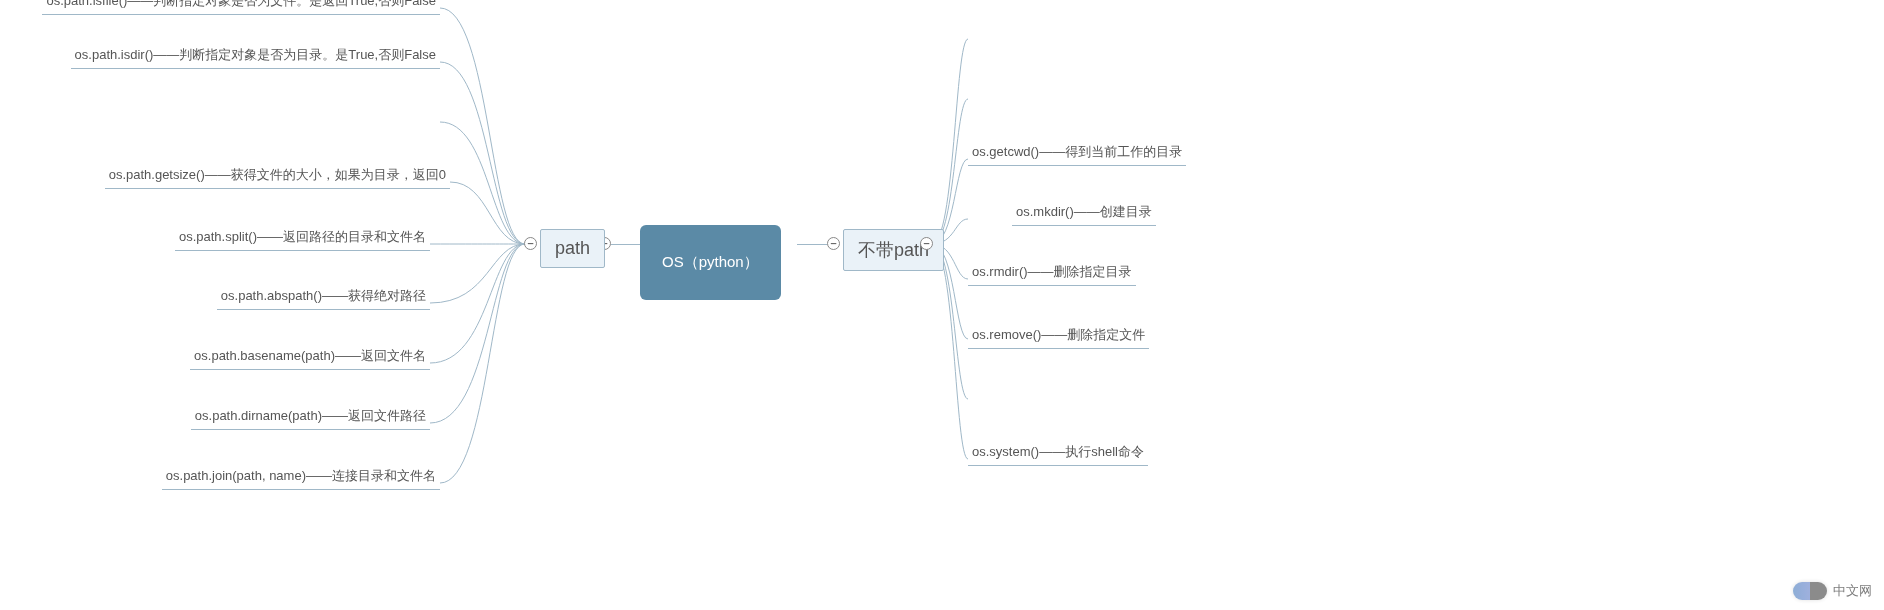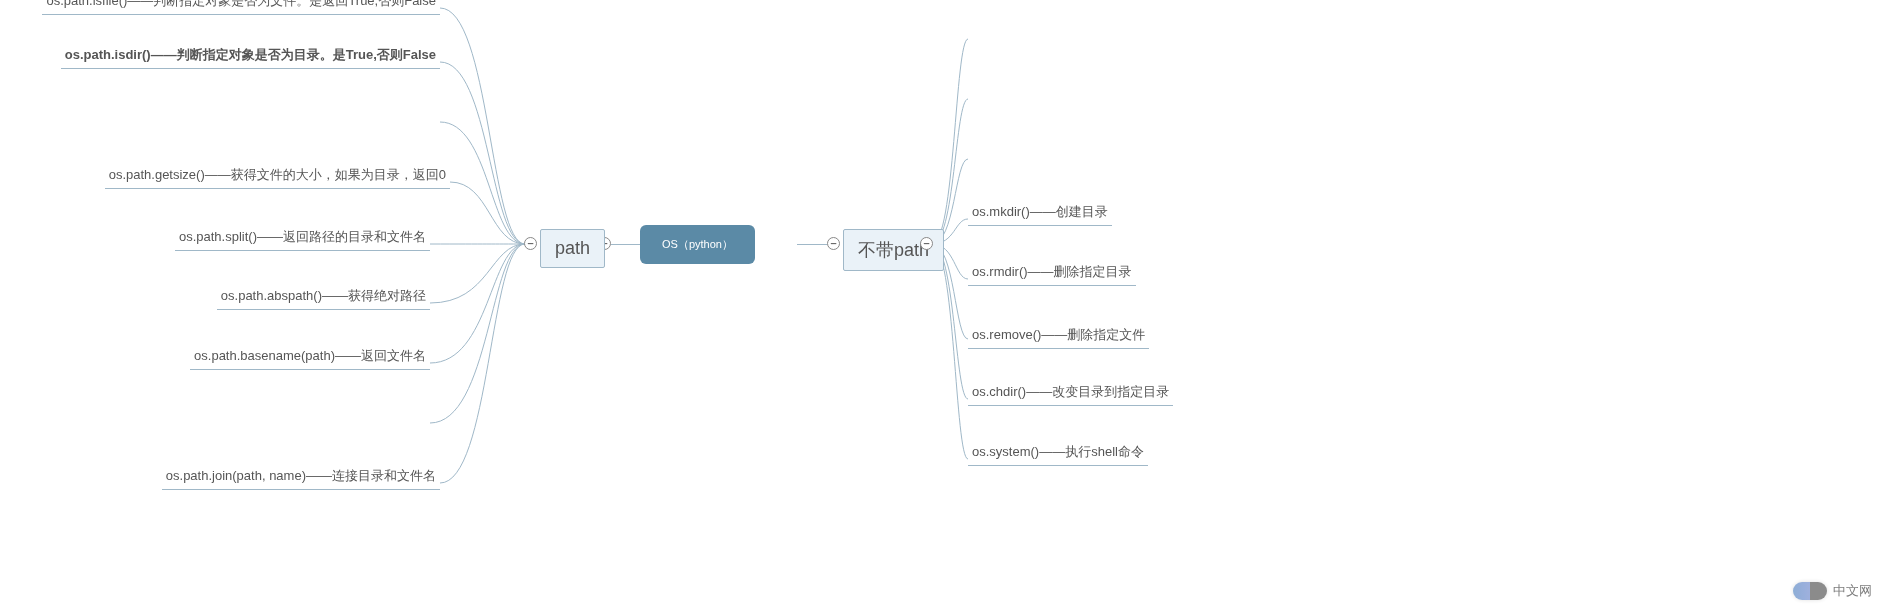--- a/index.html
+++ b/index.html
@@ -24,22 +24,22 @@
     background: #eaf2f8;
     border-radius: 2px;
     padding: 8px 14px;
     font-size: 18px;
     color: #555;
     white-space: nowrap;
   }
   .node.root {
     background: #5b8aa6;
     color: #fff;
-    font-size: 11px;
-    padding: 12px 22px;
+    font-size: 15px;
+    padding: 28px 22px;
     border-radius: 6px;
     border: none;
   }
   .toggle {
     position: absolute;
     width: 13px; height: 13px;
     border: 1px solid #888;
     border-radius: 50%;
     background: #fff;
     font-size: 11px;
@@ -131,31 +131,32 @@
   </div>
   <div class="toggle" style="left:524px; top:237px;"><span>–</span></div>
 
   <div class="toggle" style="left:827px; top:237px;"><span>–</span></div>
   <div class="node" style="left:843px; top:229px;">
     <span>不带path</span>
   </div>
   <div class="toggle" style="left:920px; top:237px;"><span>–</span></div>
 
   <div class="leaf" style="right:1444px; top:-8px;"><span>os.path.isfile()——判断指定对象是否为文件。是返回True,否则False</span></div>
-  <div class="leaf" style="right:1444px; top:46px;font-weight:bold;"><span>os.path.isdir()——判断指定对象是否为目录。是True,否则False</span></div>
+  <div class="leaf" style="right:1444px; top:46px;"><span>os.path.isdir()——判断指定对象是否为目录。是True,否则False</span></div>
   <div class="leaf" style="right:1434px; top:166px;"><span>os.path.getsize()——获得文件的大小，如果为目录，返回0</span></div>
   <div class="leaf" style="right:1454px; top:228px;margin-left:8px;"><span>os.path.split()——返回路径的目录和文件名</span></div>
   <div class="leaf" style="right:1454px; top:347px;"><span>os.path.basename(path)——返回文件名</span></div>
   <div class="leaf" style="right:1454px; top:287px;"><span>os.path.abspath()——获得绝对路径</span></div>
+  <div class="leaf" style="right:1454px; top:407px;"><span>os.path.dirname(path)——返回文件路径</span></div>
   <div class="leaf" style="right:1444px; top:467px;"><span>os.path.join(path, name)——连接目录和文件名</span></div>
 
-  <div class="leaf" style="left:968px; top:203px;text-align:right;"><span>os.mkdir()——创建目录</span></div>
+  <div class="leaf" style="left:968px; top:143px;"><span>os.getcwd()——得到当前工作的目录</span></div>
+  <div class="leaf" style="left:1012px; top:203px;text-align:right;"><span>os.mkdir()——创建目录</span></div>
   <div class="leaf" style="left:968px; top:263px;"><span>os.rmdir()——删除指定目录</span></div>
   <div class="leaf" style="left:968px; top:326px;"><span>os.remove()——删除指定文件</span></div>
-  <div class="leaf" style="left:968px; top:383px;"><span>os.chdir()——改变目录到指定目录</span></div>
   <div class="leaf" style="left:968px; top:443px;"><span>os.system()——执行shell命令</span></div>
 
   <div class="watermark">
     <div class="logo"></div>
     <span class="txt">中文网</span>
   </div>
 
 </div>
 
 </body></html>

